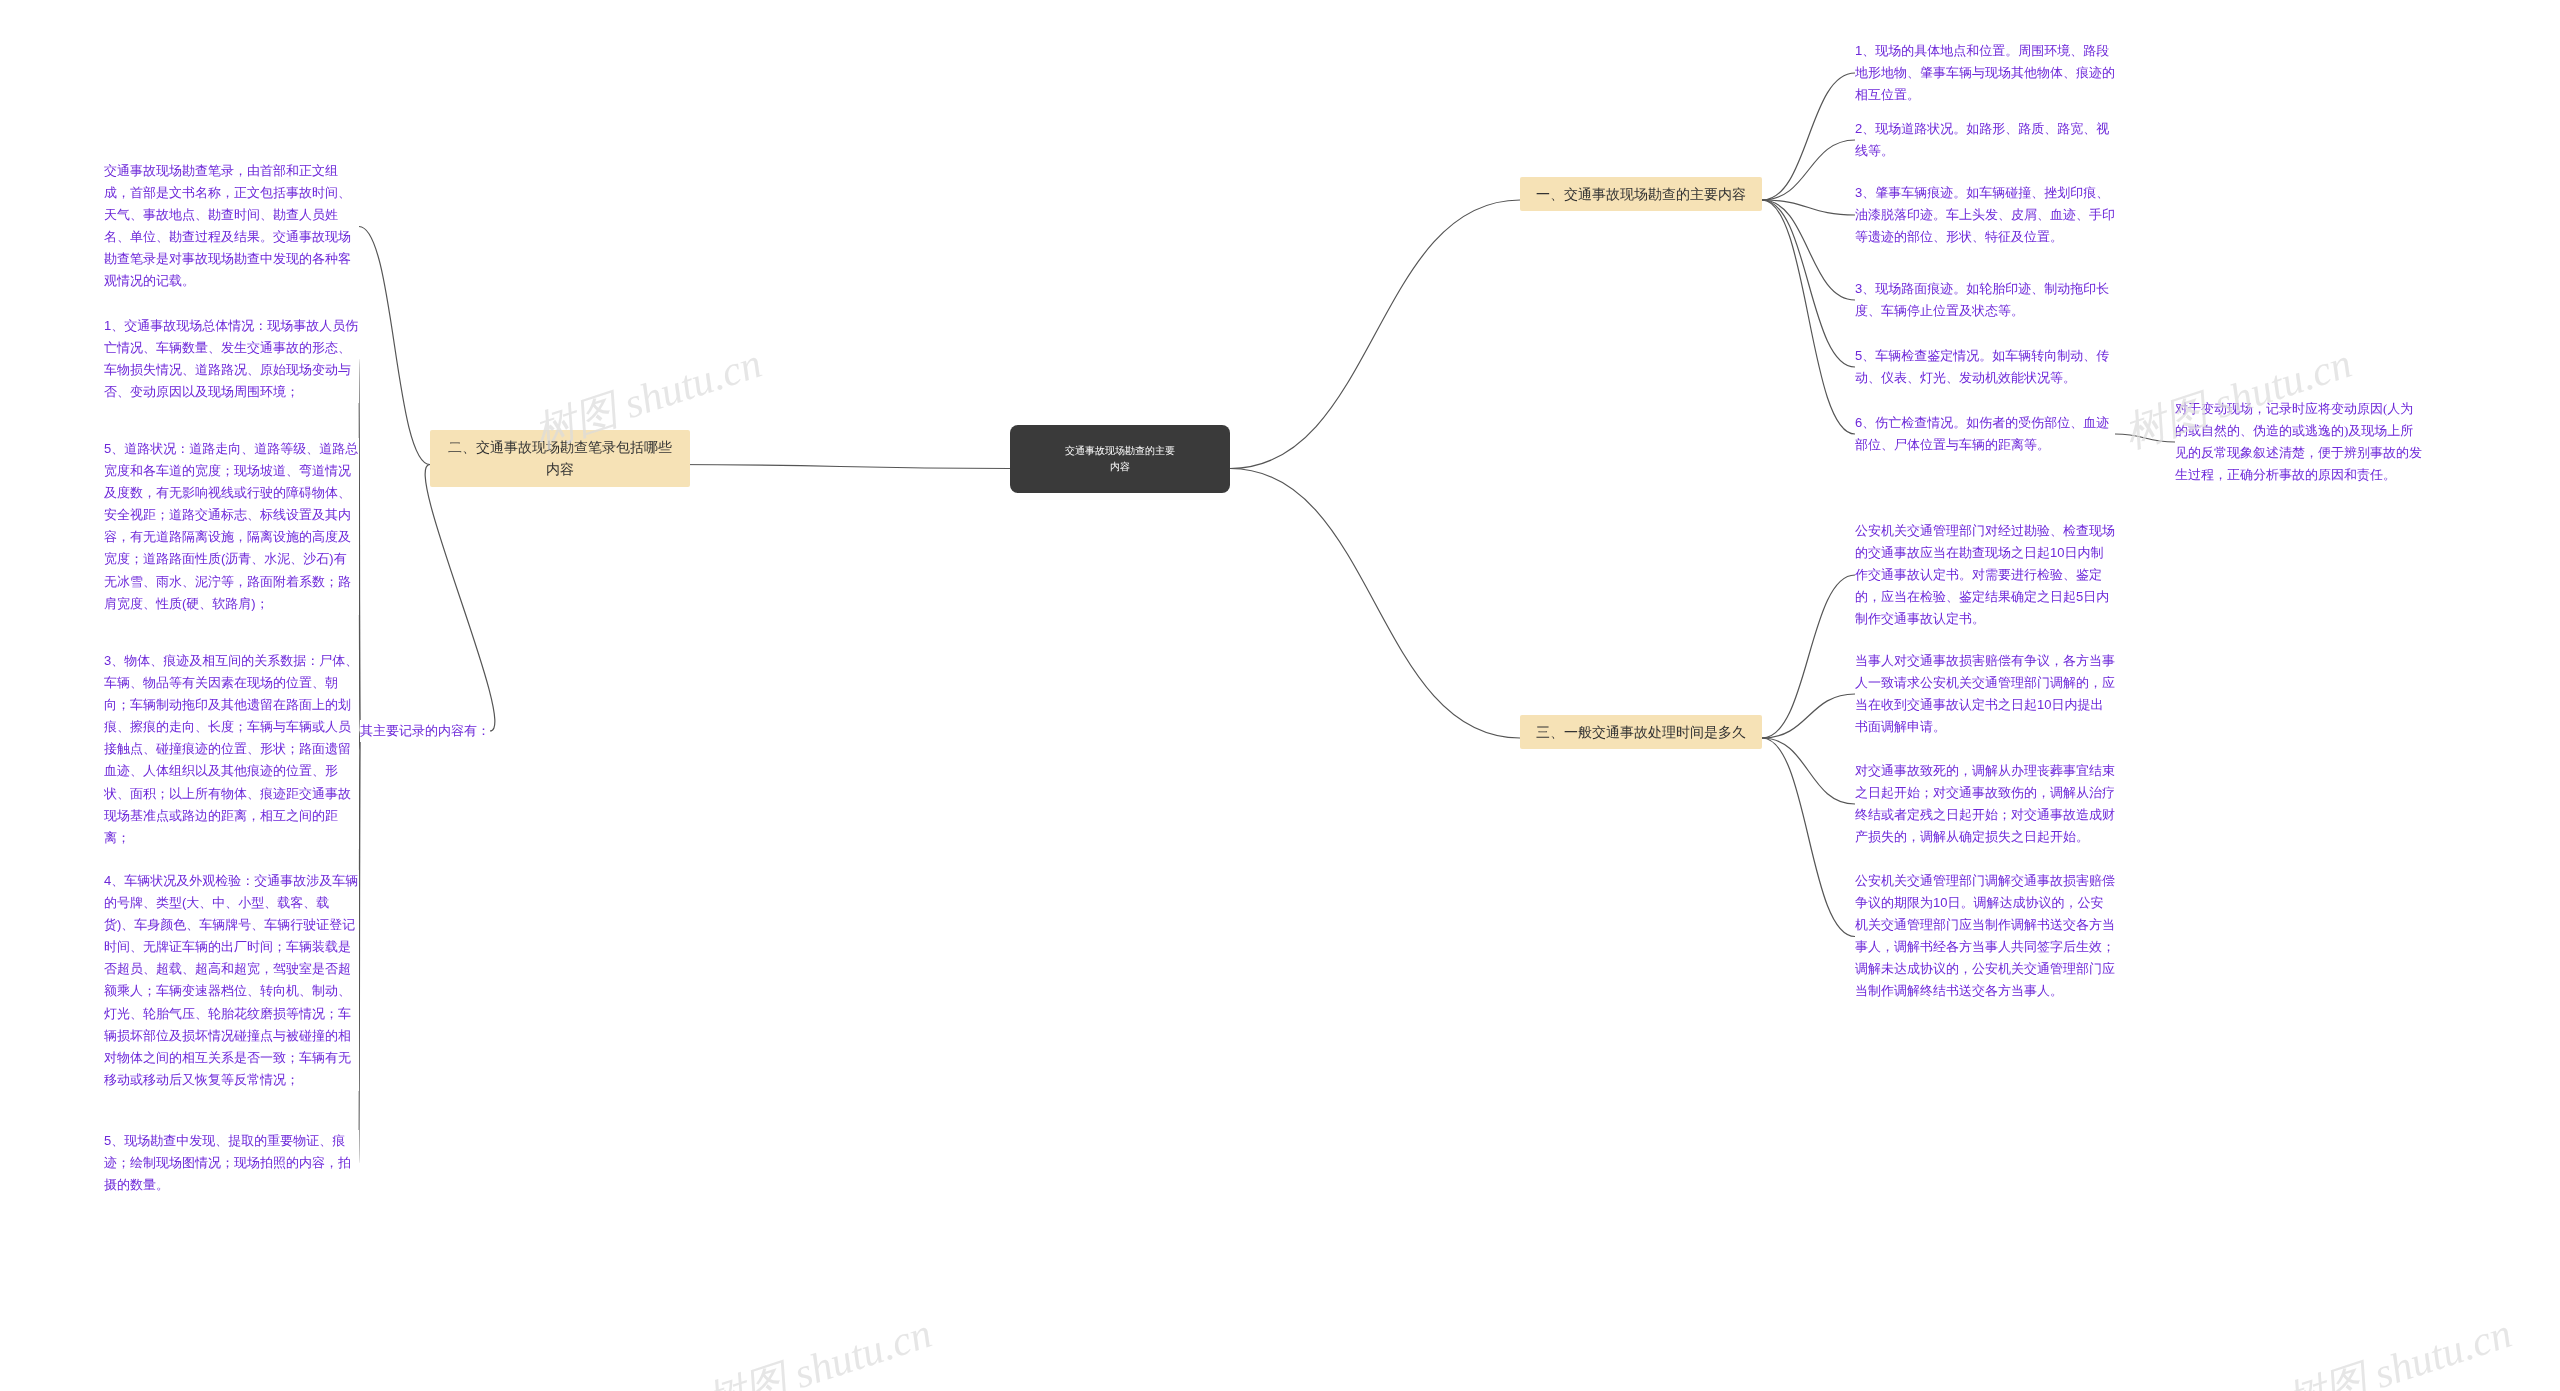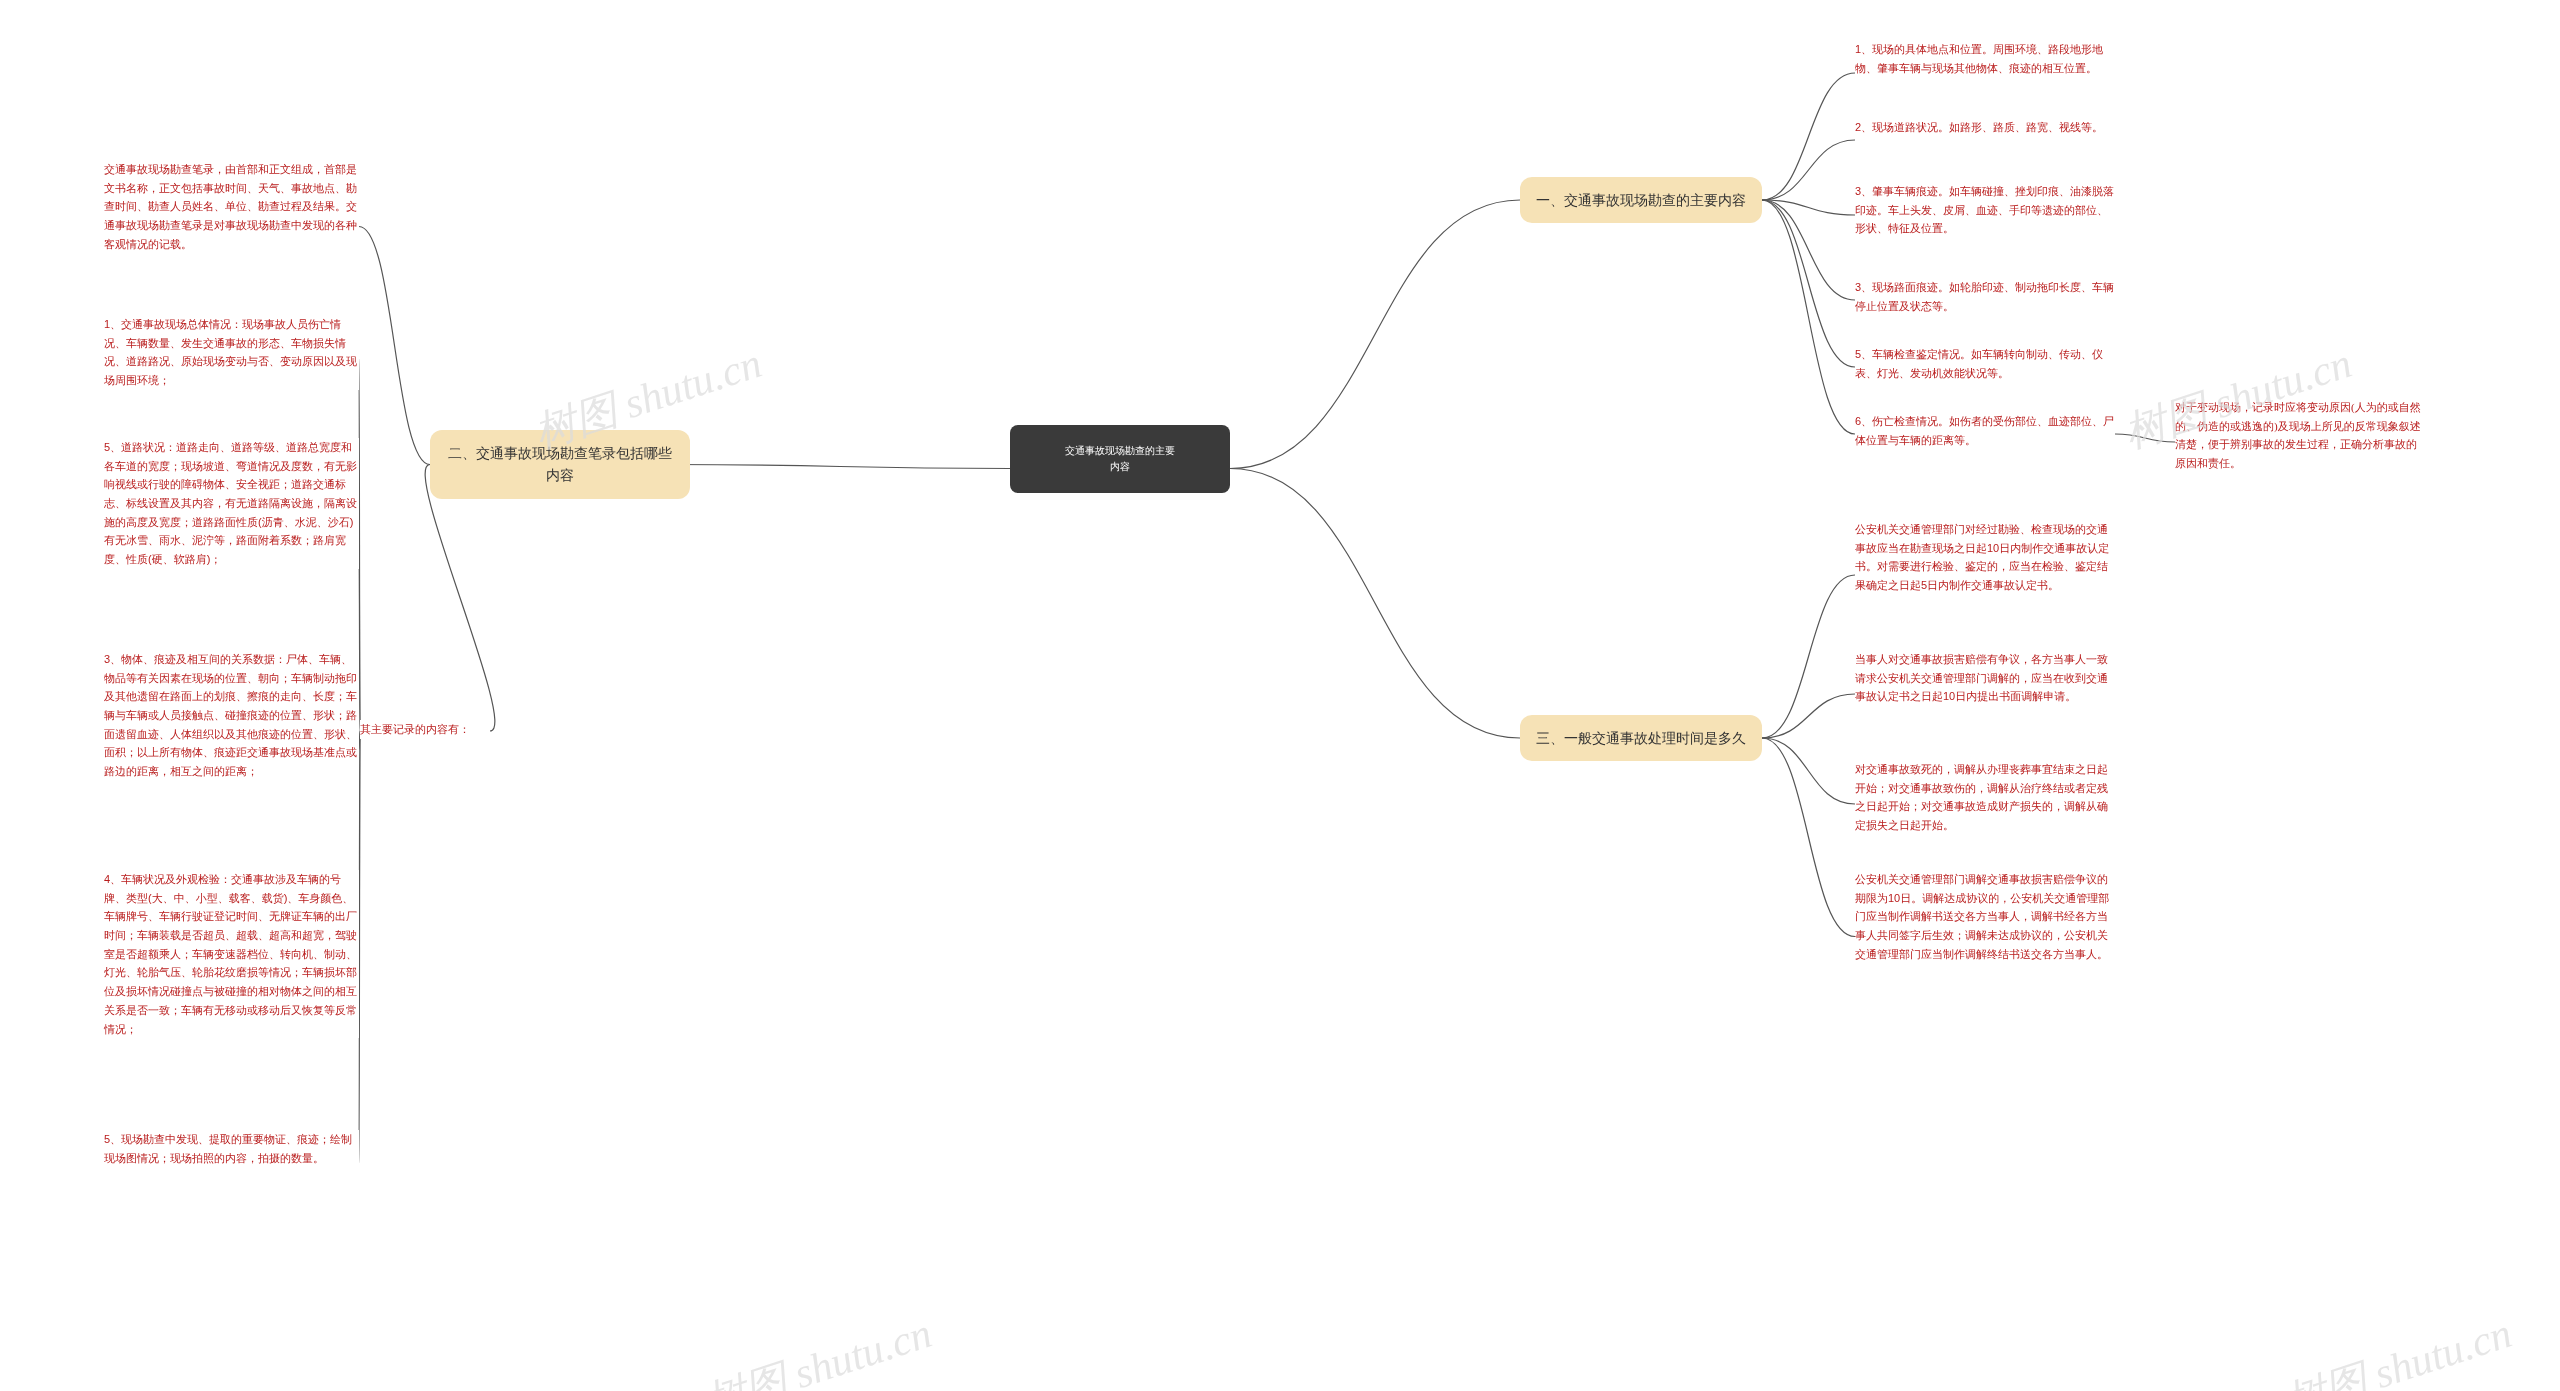--- a/index.html
+++ b/index.html
@@ -29,30 +29,30 @@
     padding: 18px 22px;
     border-radius: 8px;
     text-align: center;
     font-size: 10px;
     font-weight: 500;
     width: 220px;
   }
   .section {
     background: #f6e2b6;
     color: #333;
-    padding: 12px 16px;
-    border-radius: 12px;
+    padding: 6px 16px;
+    border-radius: 2px;
     font-size: 14px;
     text-align: center;
     max-width: 260px;
   }
   .leaf {
     background: #ffffff;
-    color: #b91c1c;
-    font-size: 11px;
+    color: #6d28d9;
+    font-size: 13px;
     line-height: 1.7;
     max-width: 260px;
   }
   .watermark {
     position: absolute;
     color: #dcdcdc;
     font-size: 42px;
     font-style: italic;
     font-family: Georgia, serif;
     transform: rotate(-18deg);

